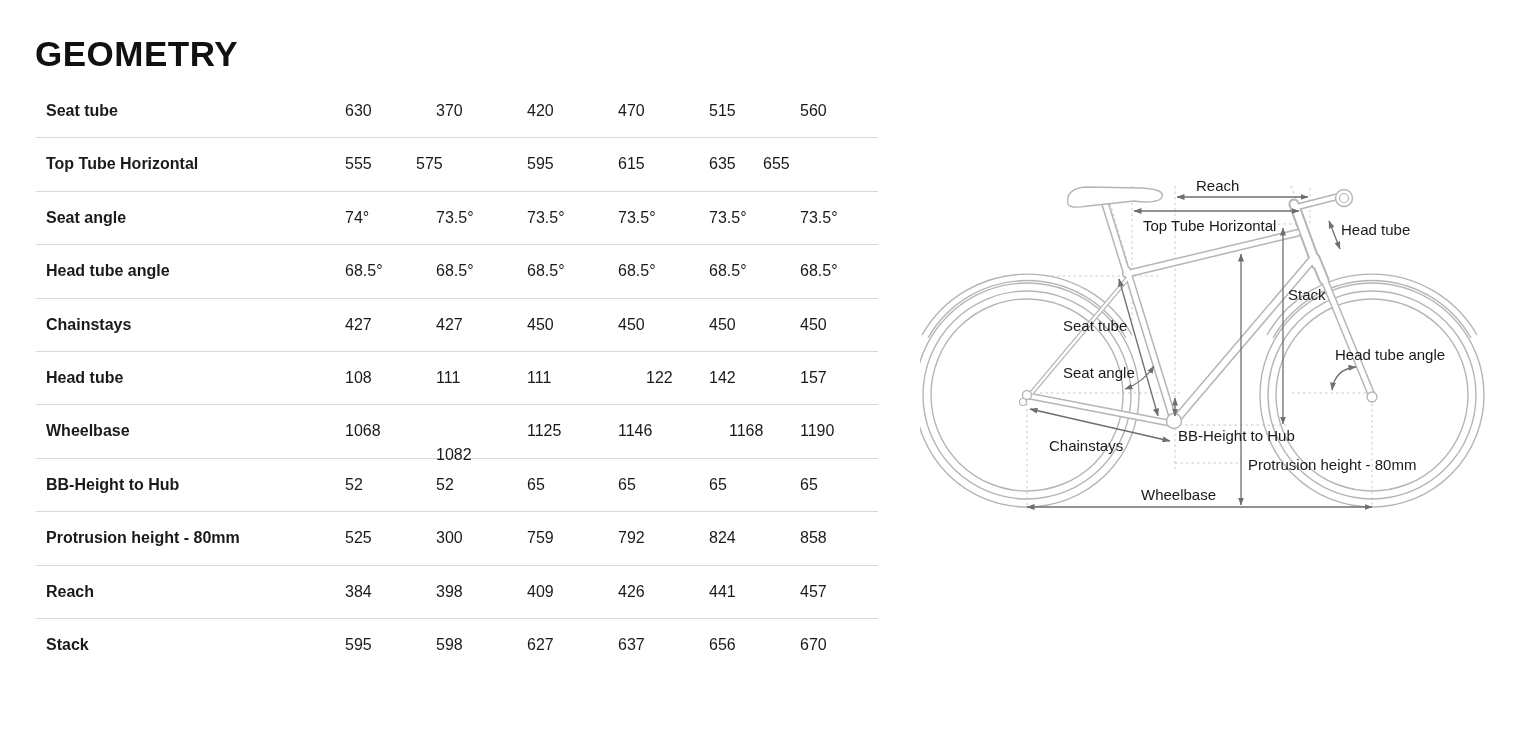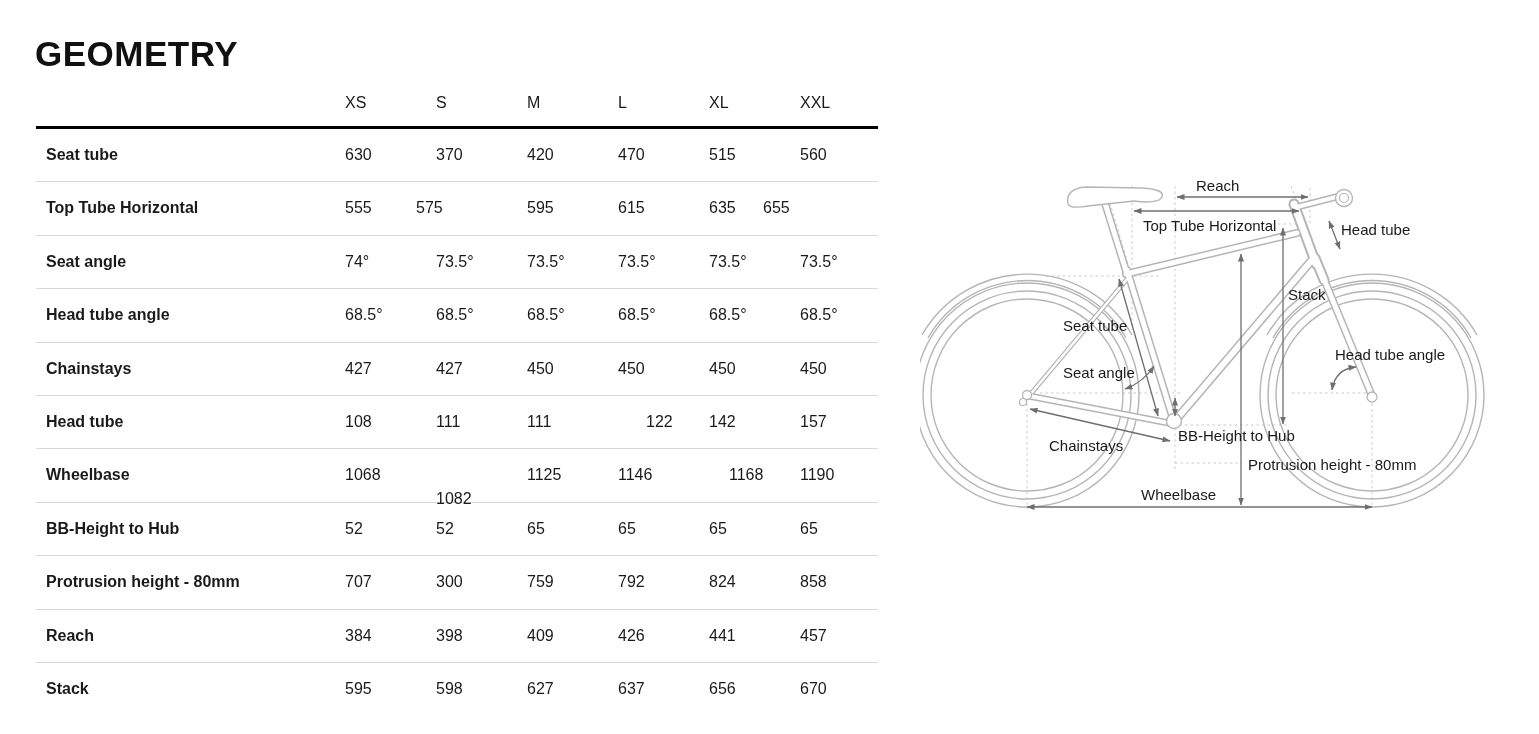--- a/index.html
+++ b/index.html
@@ -33,28 +33,20 @@
   .lbl-bb-height      { left:258px; top:278px; }
   .lbl-protrusion     { left:328px; top:307px; }
   .lbl-wheelbase      { left:221px; top:337px; }
 </style>
 </head>
 <body>
 
 <h1 class="page-title">GEOMETRY</h1>
 
 <div class="geo-table">
-  <div class="thead">
-      <span class="col-h" style="left: 309px;">XS</span>
-      <span class="col-h" style="left: 400px;">S</span>
-      <span class="col-h" style="left: 491px;">M</span>
-      <span class="col-h" style="left: 582px;">L</span>
-      <span class="col-h" style="left: 673px;">XL</span>
-      <span class="col-h" style="left: 764px;">XXL</span>
-    </div>
   <div>
       <div class="trow">
         <span class="row-label">Seat tube</span>
         <span class="cell" style="left: 309px;">630</span>
         <span class="cell" style="left: 400px;">370</span>
         <span class="cell" style="left: 491px;">420</span>
         <span class="cell" style="left: 582px;">470</span>
         <span class="cell" style="left: 673px;">515</span>
         <span class="cell" style="left: 764px;">560</span>
       </div>
@@ -116,21 +108,21 @@
         <span class="row-label">BB-Height to Hub</span>
         <span class="cell" style="left: 309px;">52</span>
         <span class="cell" style="left: 400px;">52</span>
         <span class="cell" style="left: 491px;">65</span>
         <span class="cell" style="left: 582px;">65</span>
         <span class="cell" style="left: 673px;">65</span>
         <span class="cell" style="left: 764px;">65</span>
       </div>
       <div class="trow">
         <span class="row-label">Protrusion height - 80mm</span>
-        <span class="cell" style="left: 309px;">707</span>
+        <span class="cell" style="left: 309px;">525</span>
         <span class="cell" style="left: 400px;">300</span>
         <span class="cell" style="left: 491px;">759</span>
         <span class="cell" style="left: 582px;">792</span>
         <span class="cell" style="left: 673px;">824</span>
         <span class="cell" style="left: 764px;">858</span>
       </div>
       <div class="trow">
         <span class="row-label">Reach</span>
         <span class="cell" style="left: 309px;">384</span>
         <span class="cell" style="left: 400px;">398</span>

